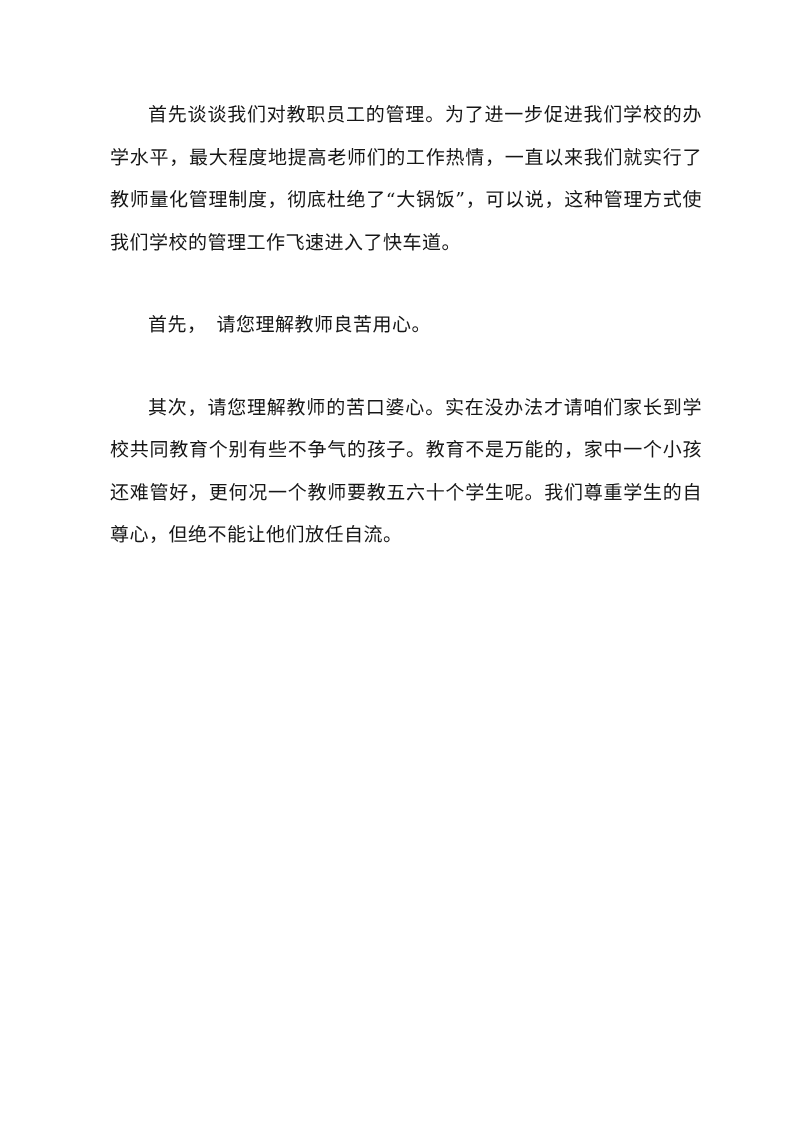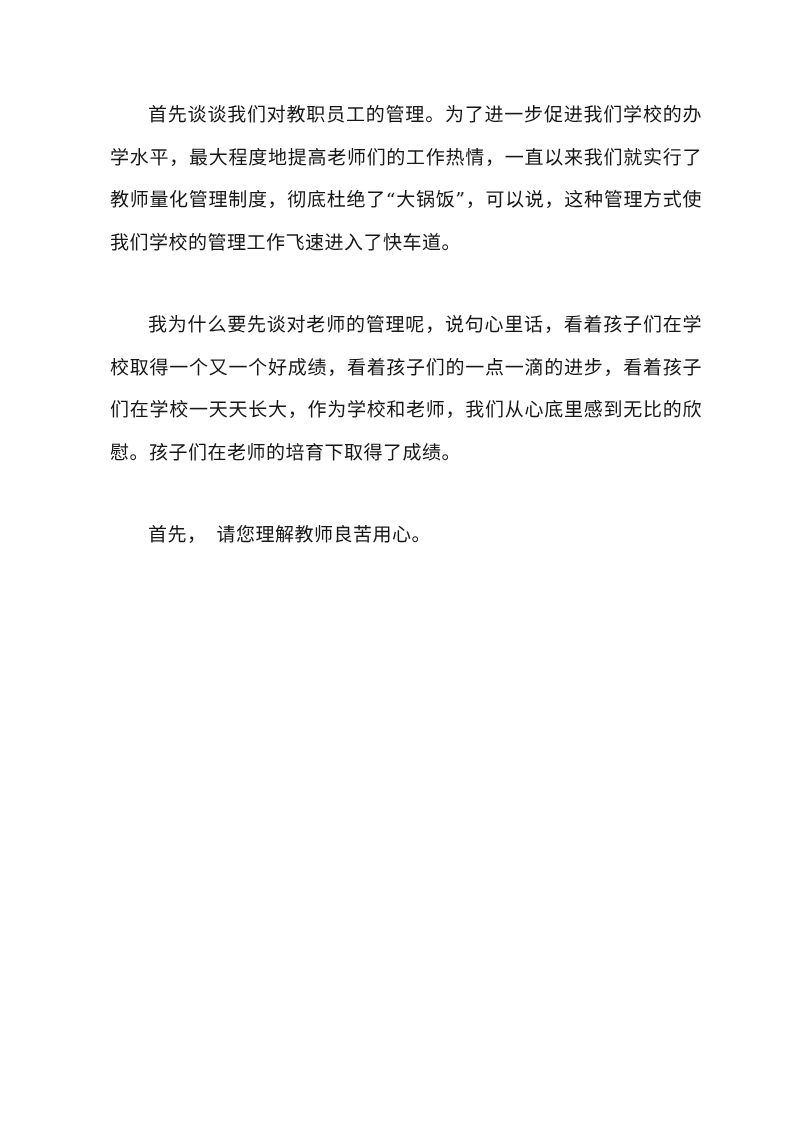--- a/index.html
+++ b/index.html
@@ -33,15 +33,15 @@
   }
   .para:last-child {
     margin-bottom: 0;
   }
 </style>
 </head>
 <body>
 
 <div class="page" lang="zh-CN">
   <p class="para">首先谈谈我们对教职员工的管理。为了进一步促进我们学校的办学水平，最大程度地提高老师们的工作热情，一直以来我们就实行了教师量化管理制度，彻底杜绝了“大锅饭”，可以说，这种管理方式使我们学校的管理工作飞速进入了快车道。</p>
-  <p class="para">我为什么要先谈对老师的管理呢，说句心里话，看着孩子们在学校取得一个又一个好成绩，看着孩子们的一点一滴的进步，看着孩子们在学校一天天长大，作为学校和老师，我们从心底里感到无比的欣慰。孩子们在老师的培育下取得了成绩。</p>
   <p class="para">首先，　请您理解教师良苦用心。</p>
+  <p class="para">其次，请您理解教师的苦口婆心。实在没办法才请咱们家长到学校共同教育个别有些不争气的孩子。教育不是万能的，家中一个小孩还难管好，更何况一个教师要教五六十个学生呢。我们尊重学生的自尊心，但绝不能让他们放任自流。</p>
 </div>
 
 </body></html>

